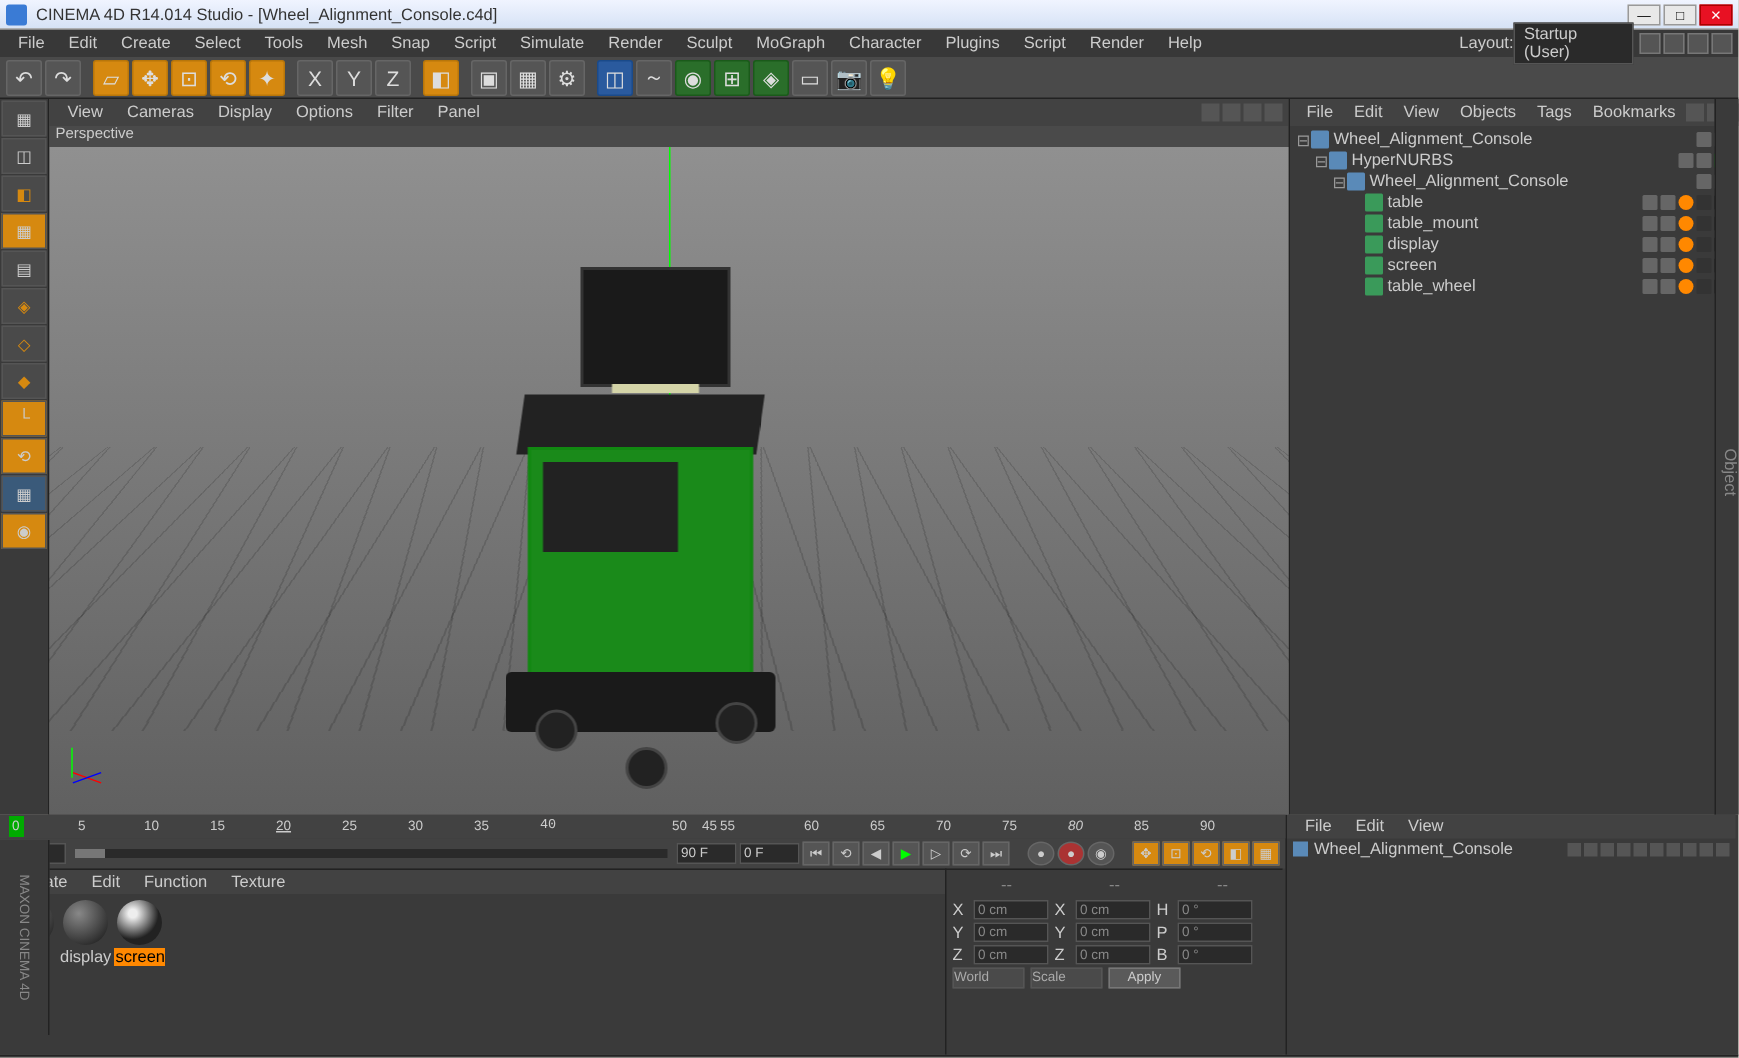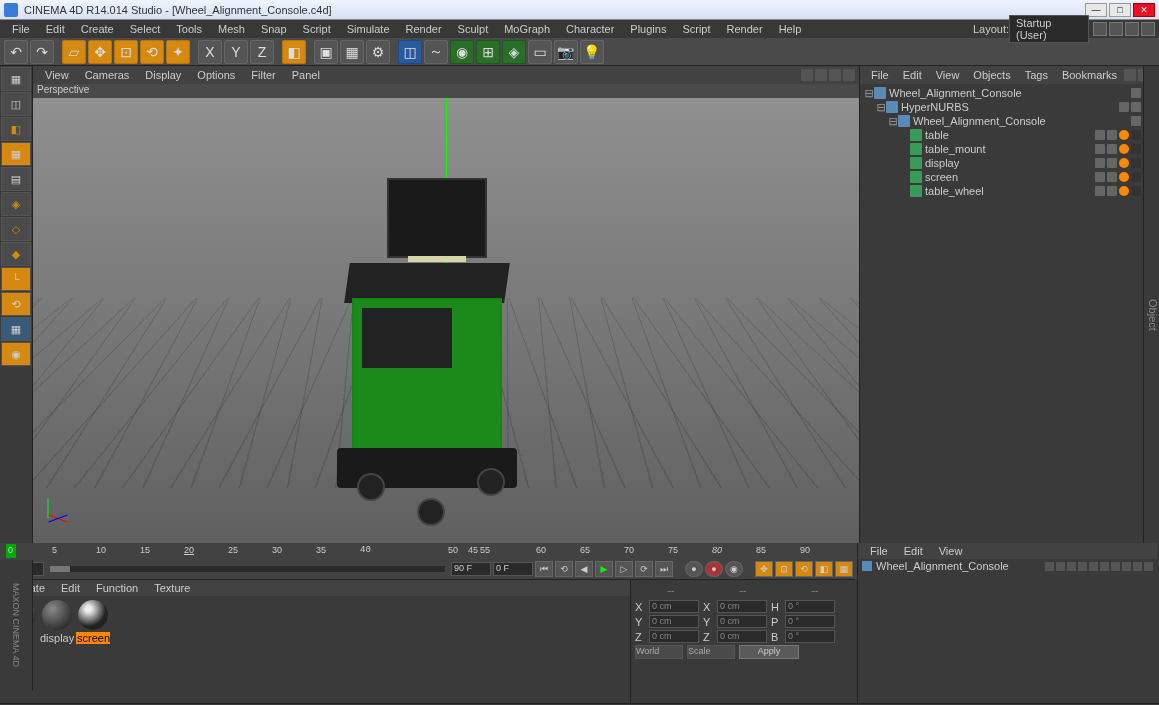--- a/index.html
+++ b/index.html
@@ -95,21 +95,21 @@
 .mat-list { flex:1; display:flex; padding:4px; gap:2px; }
 .mat-item { width:34px; text-align:center; color:#ccc; font-size:9px; }
 .mat-ball { width:30px; height:30px; border-radius:50%; background:radial-gradient(circle at 35% 30%, #888, #111); margin:0 auto 2px; }
 .mat-ball.scr { background:radial-gradient(circle at 35% 30%, #eee 10%, #222 60%); }
 .mat-item.sel .mat-label { background:#ff8800; color:#000; padding:0 1px; }
 .coords { width:225px; background:#3a3a3a; border-top:1px solid #222; border-left:1px solid #222; padding:4px; color:#ccc; }
 .coords .crow { display:flex; align-items:center; gap:4px; margin-bottom:2px; font-size:10px; }
 .coords .clbl { width:10px; }
 .coords .cval { width:50px; height:13px; background:#2a2a2a; border:1px solid #555; color:#888; font-size:9px; padding:0 2px; }
 .coords .csel { width:48px; height:14px; background:#4a4a4a; border:1px solid #555; color:#aaa; font-size:9px; }
-.coords .apply { width:60px; height:14px; background:#5a5a5a; border:1px solid #777; color:#ccc; font-size:9px; text-align:center; }
+.coords .apply { width:48px; height:14px; background:#5a5a5a; border:1px solid #777; color:#ccc; font-size:9px; text-align:center; }
 .coords .dash-row { display:flex; justify-content:space-around; color:#888; margin-bottom:4px; }
 .right-bottom { width:300px; background:#3a3a3a; border-left:1px solid #222; display:flex; flex-direction:column; }
 .rb-menu { height:16px; background:#424242; display:flex; align-items:center; color:#ccc; padding:0 4px; }
 .rb-menu .rbm { padding:0 8px; }
 .rb-header { height:14px; background:#424242; display:flex; align-items:center; color:#aaa; font-size:9px; padding:0 4px; }
 .rb-header .rh { margin-left:auto; letter-spacing:6px; }
 .rb-row { display:flex; align-items:center; color:#ccc; padding:0 4px; height:14px; }
 .rb-row .rbi { display:flex; gap:2px; margin-left:auto; }
 .rb-row .rbi .b { width:9px; height:9px; background:#555; }
 .statusbar { height:18px; background:#3a3a3a; border-top:1px solid #222; }

